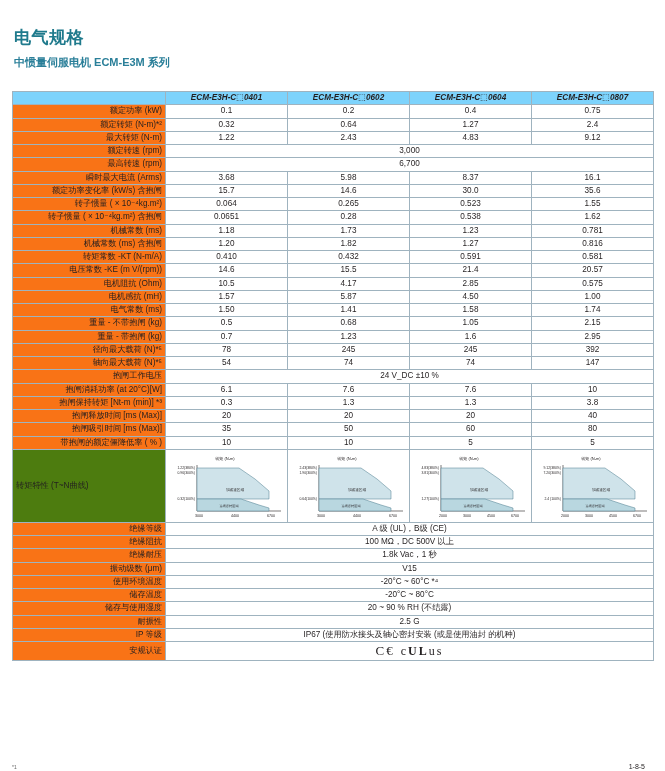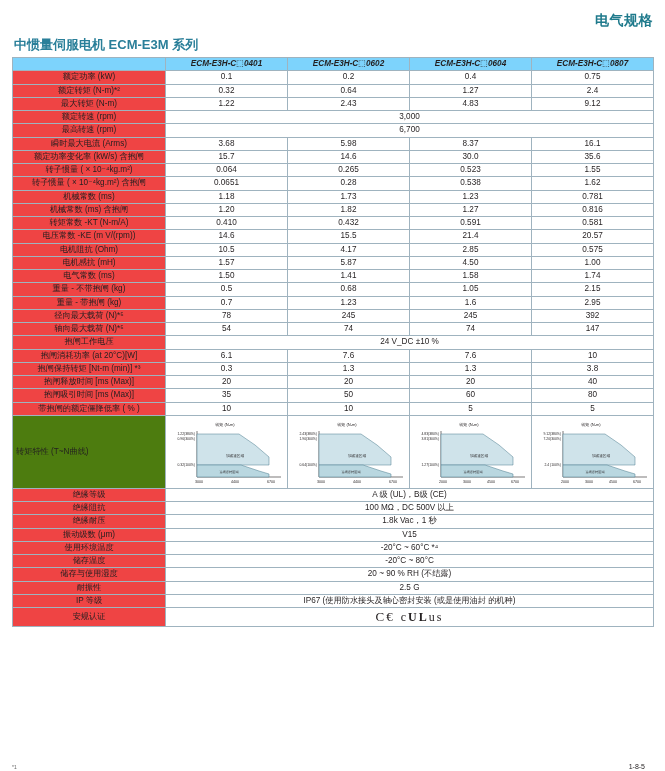--- a/index.html
+++ b/index.html
@@ -7,31 +7,30 @@
     width:665px;height:771px;
     background:#ffffff;
     font-family:"Liberation Sans","DejaVu Sans",sans-serif;
     font-size:8.5px;
     color:#231f20;
     overflow:hidden;
   }
   .page{position:relative;width:665px;height:771px;box-sizing:border-box;padding:10px 12px 0 12px;}
   .title{
     color:#1f7a8c;
-    font-size:14px;
+    font-size:17px;
     font-weight:bold;
     letter-spacing:.5px;
-    margin:2px 0 6px 2px;
-    text-align:right;
+    margin:16px 0 6px 2px;
   }
   .subtitle{
     color:#2a7f99;
-    font-size:13px;
+    font-size:11px;
     font-weight:bold;
-    margin:0 0 3px 2px;
+    margin:0 0 21px 2px;
   }
   table.spec{
     border-collapse:collapse;
     width:641px;
     table-layout:fixed;
   }
   table.spec td,table.spec th{
     border:1px solid #9fb3bf;
     padding:1px 3px;
     font-size:8.2px;
@@ -42,22 +41,22 @@
   }
   .hdr td{
     background:#7dd3fc;
     font-weight:bold;
     text-align:center;
     font-size:8.4px;
     height:16px;
     font-style:italic;
   }
   .rowlabel{
-    background:#ef4444;
-    text-align:center;
+    background:#f97316;
+    text-align:right;
     padding-left:4px;
     white-space:nowrap;
     overflow:hidden;
   }
   .val{text-align:center;background:#ffffff;}
   
   .torque-label{background:#4d7c0f;text-align:left;padding-left:4px;vertical-align:middle;}
   .torque-cell{background:#ffffff;padding:2px 1px;vertical-align:middle;}
   .chartbox{position:relative;width:100%;height:70px;}
   svg{display:block;margin:0 auto;}

